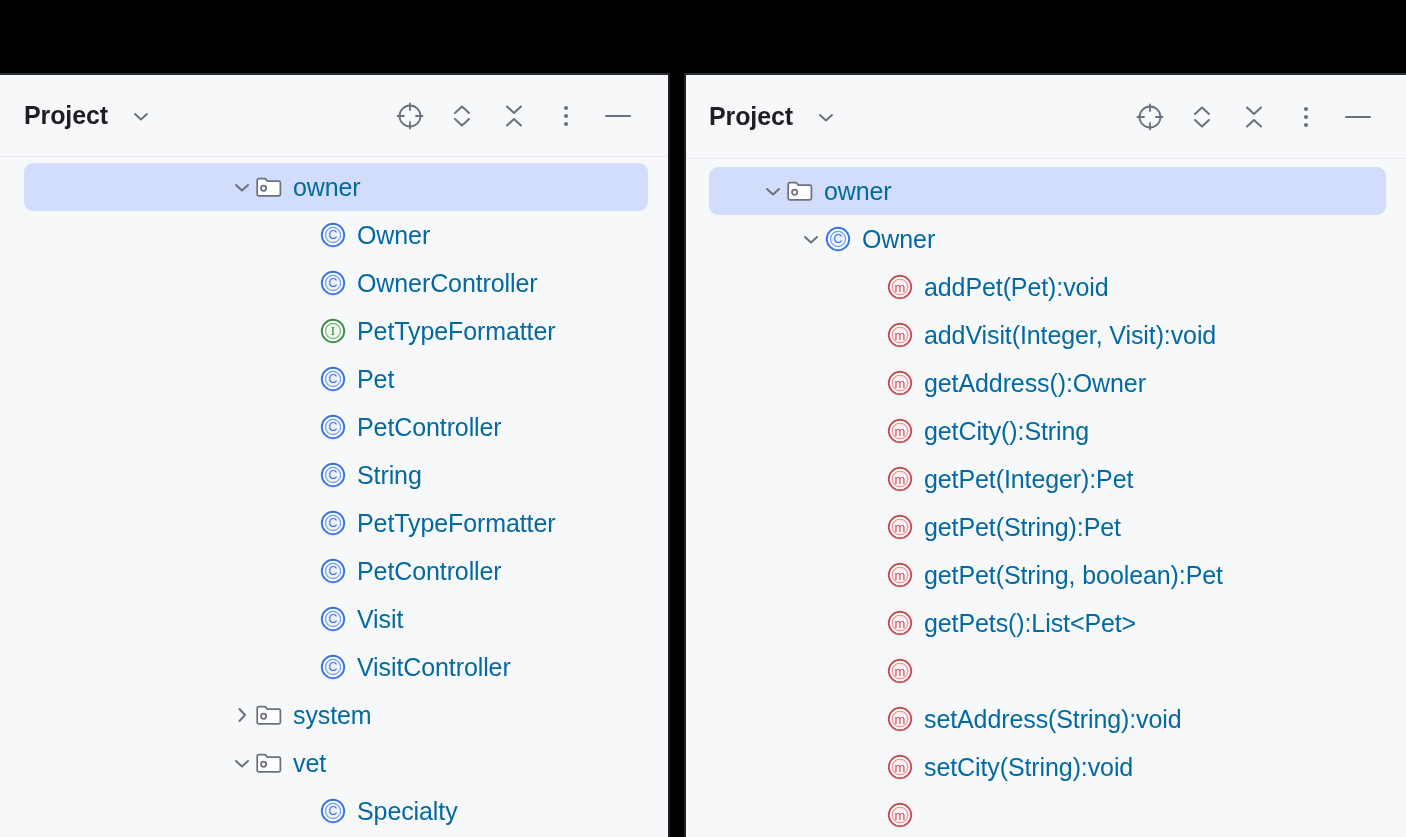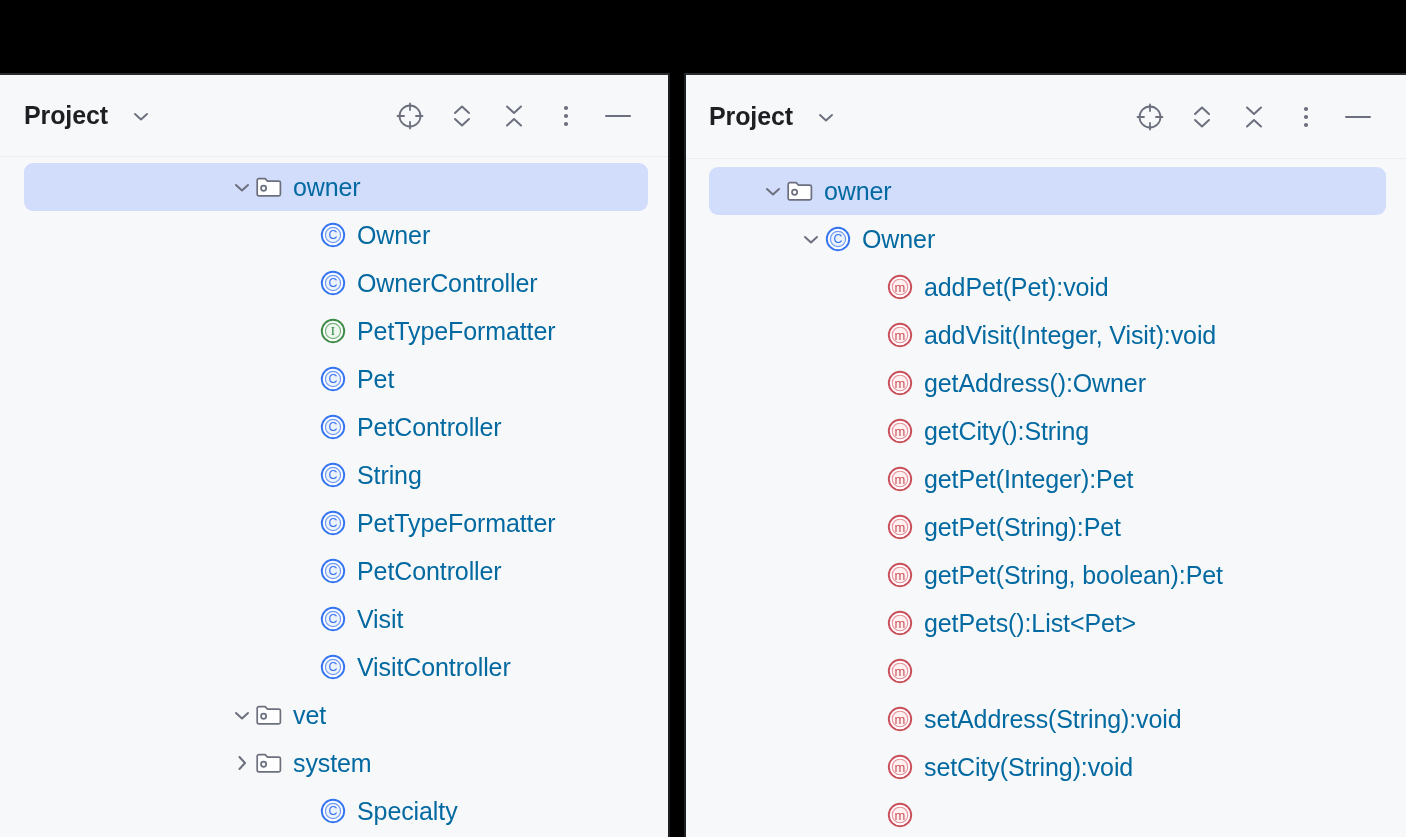--- a/index.html
+++ b/index.html
@@ -345,45 +345,45 @@
                 <circle cx="15" cy="15" r="7.6" fill="#eef2fd" stroke="#6e9bf5" stroke-width="1.2"></circle>
                 <text x="15" y="15" fill="#3574f0" font-family="Liberation Sans, sans-serif" font-size="12.4" font-weight="400" text-anchor="middle" dominant-baseline="central">C</text>
               </svg>
             </span>
             <span class="node-label">VisitController</span>
           </div>
           <div class="tree-row">
             <span class="indent" style="width: 206px;"></span>
             <span class="twisty">
               <svg width="24" height="24" viewBox="0 0 24 24">
-                <path d="M6 10 L12 15.5 L18 10" fill="none" stroke="#6c707e" stroke-width="2" stroke-linecap="round" stroke-linejoin="round"></path>
+                <path d="M9.5 6 L15 12 L9.5 18" fill="none" stroke="#6c707e" stroke-width="2" stroke-linecap="round" stroke-linejoin="round"></path>
               </svg>
             </span>
             <span class="node-icon" style="display: flex; align-items: center; justify-content: center;">
               <svg width="28" height="26" viewBox="0 0 28 26">
                 <path d="M2.2 6.2 a1.6 1.6 0 0 1 1.6 -1.6 h6.4 l2.3 2.6 h11.3 a1.6 1.6 0 0 1 1.6 1.6 v11.4 a1.6 1.6 0 0 1 -1.6 1.6 h-20 a1.6 1.6 0 0 1 -1.6 -1.6 z" fill="#ffffff" stroke="#6c707e" stroke-width="1.7" stroke-linejoin="round"></path>
                 <circle cx="8.6" cy="14.2" r="2.6" fill="none" stroke="#6c707e" stroke-width="1.7"></circle>
               </svg>
             </span>
-            <span class="node-label">vet</span>
+            <span class="node-label">system</span>
           </div>
           <div class="tree-row">
             <span class="indent" style="width: 206px;"></span>
             <span class="twisty">
               <svg width="24" height="24" viewBox="0 0 24 24">
-                <path d="M9.5 6 L15 12 L9.5 18" fill="none" stroke="#6c707e" stroke-width="2" stroke-linecap="round" stroke-linejoin="round"></path>
+                <path d="M6 10 L12 15.5 L18 10" fill="none" stroke="#6c707e" stroke-width="2" stroke-linecap="round" stroke-linejoin="round"></path>
               </svg>
             </span>
             <span class="node-icon" style="display: flex; align-items: center; justify-content: center;">
               <svg width="28" height="26" viewBox="0 0 28 26">
                 <path d="M2.2 6.2 a1.6 1.6 0 0 1 1.6 -1.6 h6.4 l2.3 2.6 h11.3 a1.6 1.6 0 0 1 1.6 1.6 v11.4 a1.6 1.6 0 0 1 -1.6 1.6 h-20 a1.6 1.6 0 0 1 -1.6 -1.6 z" fill="#ffffff" stroke="#6c707e" stroke-width="1.7" stroke-linejoin="round"></path>
                 <circle cx="8.6" cy="14.2" r="2.6" fill="none" stroke="#6c707e" stroke-width="1.7"></circle>
               </svg>
             </span>
-            <span class="node-label">system</span>
+            <span class="node-label">vet</span>
           </div>
           <div class="tree-row">
             <span class="indent" style="width: 270px;"></span>
             <span class="twisty"></span>
             <span class="node-icon" style="display: flex; align-items: center; justify-content: center;">
               <svg width="30" height="30" viewBox="0 0 30 30">
                 <circle cx="15" cy="15" r="11.2" fill="#ffffff" stroke="#3574f0" stroke-width="1.9"></circle>
                 <circle cx="15" cy="15" r="7.6" fill="#eef2fd" stroke="#6e9bf5" stroke-width="1.2"></circle>
                 <text x="15" y="15" fill="#3574f0" font-family="Liberation Sans, sans-serif" font-size="12.4" font-weight="400" text-anchor="middle" dominant-baseline="central">C</text>
               </svg>

